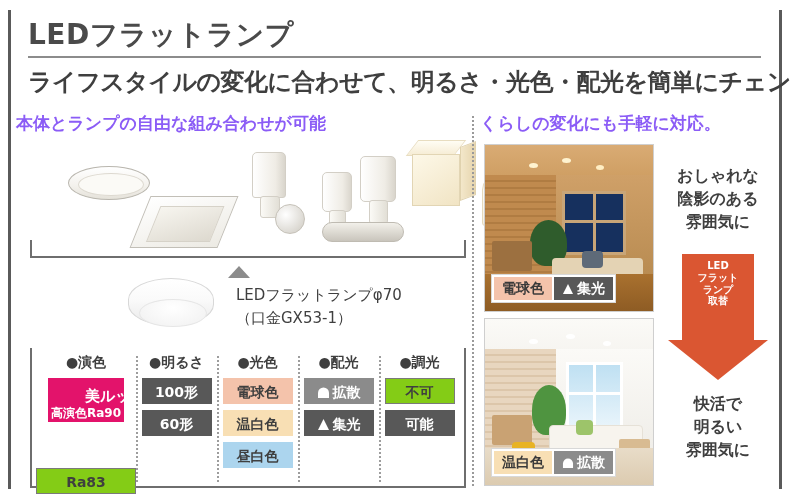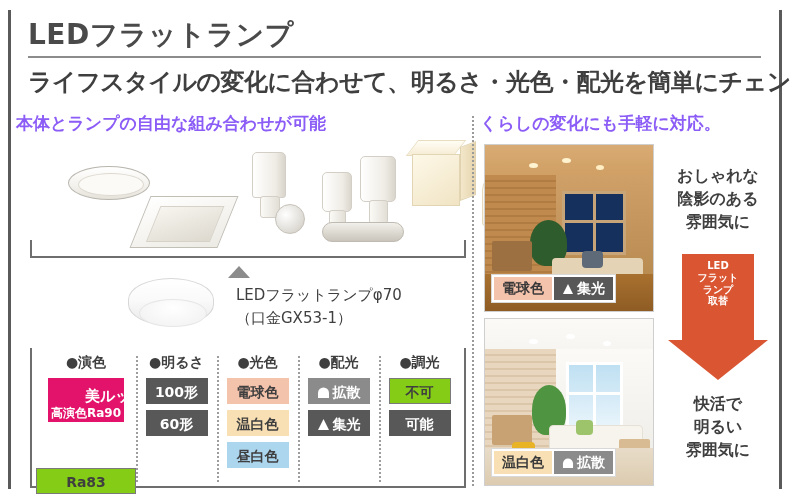--- a/index.html
+++ b/index.html
@@ -121,21 +121,21 @@
   
   .spec{ position:absolute; left:14px; top:236px; width:436px; height:140px;
          border:2px solid #6e6e6e; border-top:none; }
   .spec-inner{ display:flex; height:100%; padding:6px 4px 6px 4px; }
   .spec-col{ flex:1; display:flex; flex-direction:column; align-items:center;
              position:relative; }
   .spec-col + .spec-col:before{ content:""; position:absolute; left:0; top:2px;
              height:126px; border-left:2px dotted #9d9d9d; }
   .spec-col-head{ font-size:14px; font-weight:bold; color:#3f3f3f; margin-bottom:6px;
                   white-space:nowrap; }
-  .chip{ width:62px; height:26px; line-height:26px; text-align:center;
+  .chip{ width:70px; height:26px; line-height:26px; text-align:center;
          font-size:14px; font-weight:bold; margin-bottom:6px; white-space:nowrap;
          border:1px solid transparent; }
   .chip.dark{ background:#585858; color:#ffffff; }
   .chip.mid{ background:#8b8b8b; color:#ffffff; }
   .chip.outline{ background:#84cc16; color:#3f3f3f; border:1px solid #7a7a7a; }
   .chip.peach{ background:#f4c3ab; color:#3f3f3f; }
   .chip.cream{ background:#f8dfb4; color:#3f3f3f; }
   .chip.blue{ background:#acd5ee; color:#3f3f3f; }
   .chip.pink{ background:#e3136b; color:#ffffff; width:76px; height:56px;
               line-height:1.25; padding-top:8px; }

